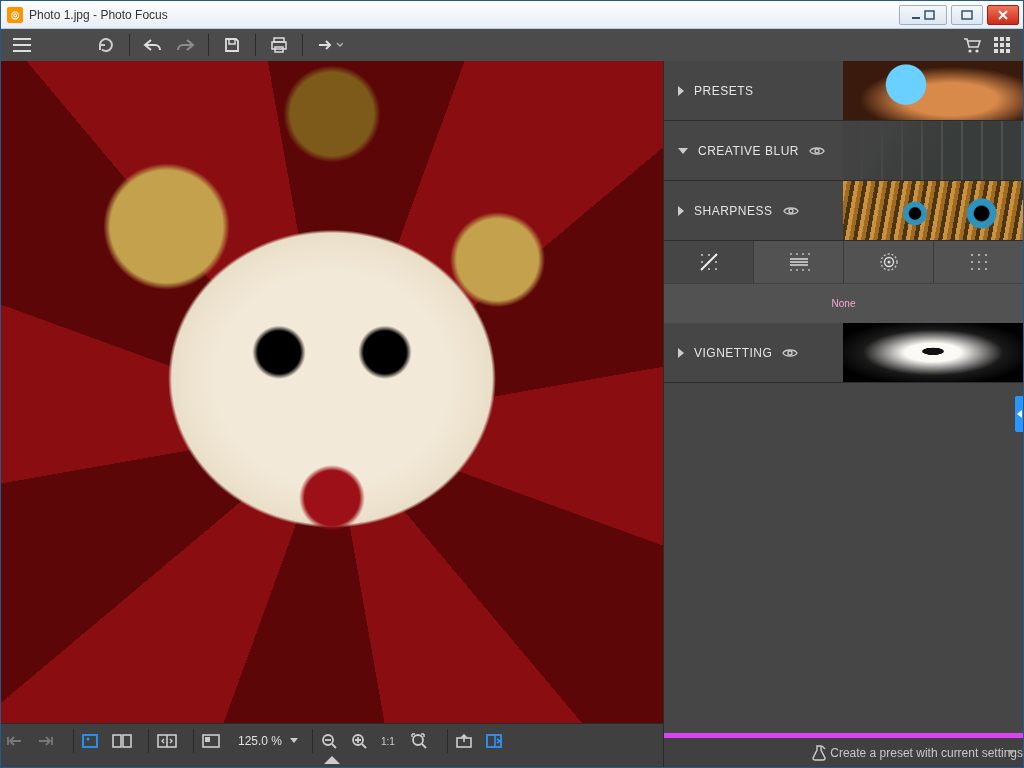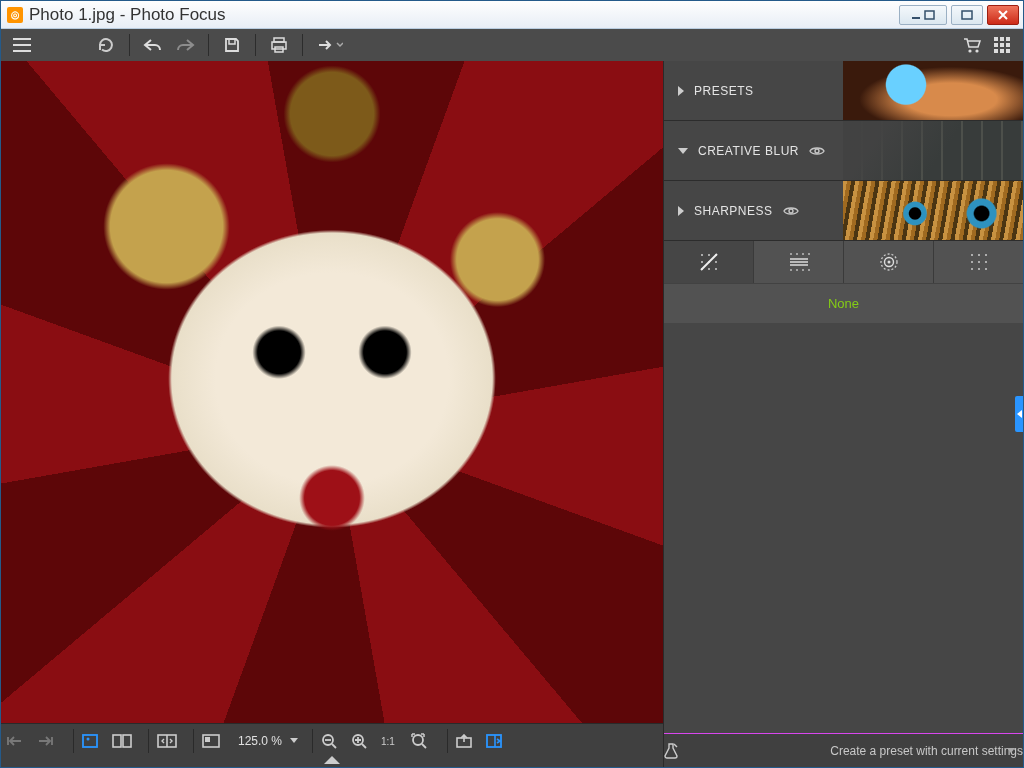--- a/index.html
+++ b/index.html
@@ -3,21 +3,21 @@
 <meta charset="utf-8">
 <style>
 * { margin: 0; padding: 0; box-sizing: border-box; }
 body { font-family: "Segoe UI", Arial, sans-serif; font-size: 12px; background: #ccc; overflow: hidden; width: 1024px; height: 768px; }
 
 .window { width: 1024px; height: 768px; background: #fff; border: 1px solid #245a8a; display: flex; flex-direction: column; }
 
 
 .titlebar { height: 28px; background: linear-gradient(#fefefe,#e8eef6); display: flex; align-items: center; border-bottom: 1px solid #b9cde0; }
 .titlebar .app-icon { width: 16px; height: 16px; margin: 0 6px; background: #ff9400; border-radius: 2px; display:flex;align-items:center;justify-content:center;color:#fff;font-size:10px;font-weight:bold; }
-.titlebar .title { font-size: 17px; color: #333; }
+.titlebar .title { font-size: 12px; color: #333; }
 .titlebar .win-controls { margin-left: auto; display: flex; }
 .titlebar .win-btn { width: 32px; height: 20px; border: 1px solid #9bb0c4; border-radius: 2px; margin-right: 4px; background: linear-gradient(#f4f8fb,#dbe7f0); display:flex;align-items:center;justify-content:center; color:#35506b; font-size:11px; }
 .titlebar .win-btn.grp { width: 48px; }
 .titlebar .win-btn.close { background: linear-gradient(#ef745b,#cc2a18); color: #fff; border-color:#9e1e10;}
 
 
 .app { flex: 1; display: flex; flex-direction: column; background: #3b3b3b; color: #ddd; }
 
 
 .topbar { height: 32px; background: #4b4b4b; display: flex; align-items: center; padding: 0 6px; gap: 2px; }
@@ -70,24 +70,24 @@
 .g-sharpness { background: radial-gradient(circle at 40% 55%, #000 5%, transparent 6%), radial-gradient(circle at 40% 55%, #2e92bf 10%, transparent 11%), radial-gradient(circle at 77% 55%, #000 5%, transparent 6%), radial-gradient(circle at 77% 55%, #2e92bf 10%, transparent 11%), repeating-linear-gradient(100deg,#c89241 0 4px,#a06a20 4px 8px,#4b3512 8px 12px); }
 .g-creative { background: linear-gradient(125deg, rgba(70,70,70,0.9) 20%, transparent 55%), repeating-linear-gradient(90deg,#3b3f3e 0 18px,#51544f 18px 20px), repeating-linear-gradient(0deg,#3b3f3e 0 18px,#51544f 18px 20px), #5b5f58; filter:brightness(0.95);}
 .g-vignette { background: radial-gradient(ellipse at 50% 48%, #111 8%, transparent 9%), radial-gradient(ellipse at 50% 50%, #fcfaf5 22%, #1a1a1a 55%, #000 80%); }
 
 
 .blur-panel { background:#525252; }
 .blur-tools { display:flex; height:42px; }
 .blur-tools .tool { flex:1; display:flex; align-items:center; justify-content:center; cursor:pointer; color:#cfcfcf; background:#525252; border-right:1px solid #3a3a3a; }
 .blur-tools .tool:last-child { border-right:none; }
 .blur-tools .tool.active { background:#464646; }
-.blur-label { height:40px; display:flex; align-items:center; justify-content:center; color:#84cc16; font-size:13px; background:#525252; border-top:1px solid #424242; }
-
-
-.side-footer { height:34px; background:#404040; display:flex; align-items:center; justify-content:space-between; gap:4px; color:#c8c8c8; font-size:12px; border-top:1px solid #d946ef; position:relative; }
+.blur-label { height:40px; display:flex; align-items:center; justify-content:center; color:#f9a8d4; font-size:10px; background:#525252; border-top:1px solid #424242; }
+
+
+.side-footer { height:34px; background:#404040; display:flex; align-items:center; justify-content:flex-end; gap:4px; color:#c8c8c8; font-size:12px; border-top:5px solid #d946ef; position:relative; }
 .side-footer .dd { position:absolute; right:8px; color:#aaa; }
 
 
 .side-expander { position:absolute; right:0; top:50%; transform:translateY(-50%); width:8px; height:36px; background:#2a95ff; border-radius:2px 0 0 2px; display:flex; align-items:center; justify-content:center;}
 .side-expander::after { content:""; width:0;height:0;border-top:4px solid transparent;border-bottom:4px solid transparent;border-right:5px solid #fff;}
 
 svg { display:block; }
 </style>
 </head>
 <body>
@@ -378,20 +378,31 @@
                   <circle cx="4" cy="18" r="1"></circle>
                       <circle cx="11" cy="18" r="1"></circle>
                       <circle cx="18" cy="18" r="1"></circle>
                 </g>
                   </svg>
               </div>
             </div>
             <div class="blur-label">None</div>
           </div>
 
+          <div class="acc-item">
+            <div class="tri"></div>
+            <span class="lbl">VIGNETTING</span>
+            <span class="eye">
+                <svg width="16" height="12">
+                  <path d="M1 6c2-4 12-4 14 0-2 4-12 4-14 0z" fill="none" stroke="#ddd" stroke-width="1.4"></path>
+                  <circle cx="8" cy="6" r="2" fill="none" stroke="#ddd" stroke-width="1.4"></circle>
+                </svg>
+              </span>
+            <div class="graphic g-vignette"></div>
+          </div>
 
         </div>
 
         <div class="side-footer">
           <span>
             <svg width="14" height="16">
                 <path d="M5 1h4v4l4 8a2 2 0 0 1-2 2H3a2 2 0 0 1-2-2l4-8z" fill="none" stroke="#ccc" stroke-width="1.4"></path>
                 <path d="M10 1l3 3" stroke="#ccc" stroke-width="1.4"></path>
               </svg>
           </span>

